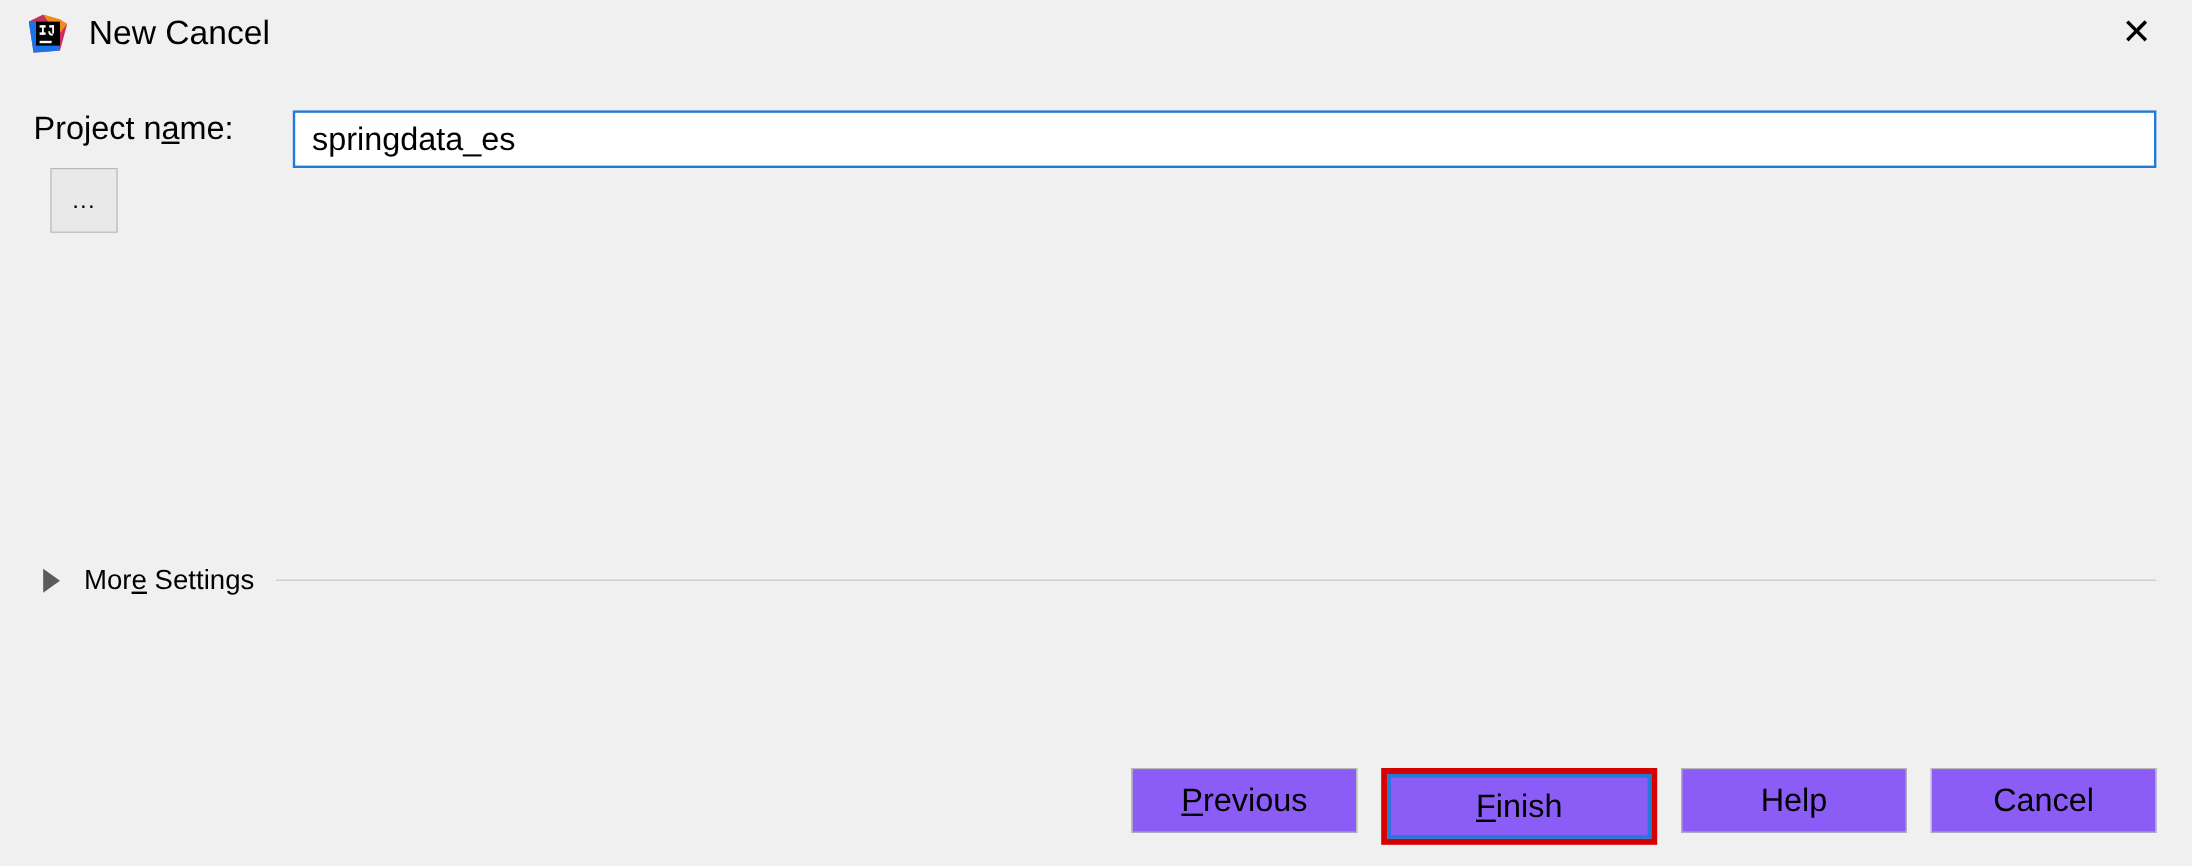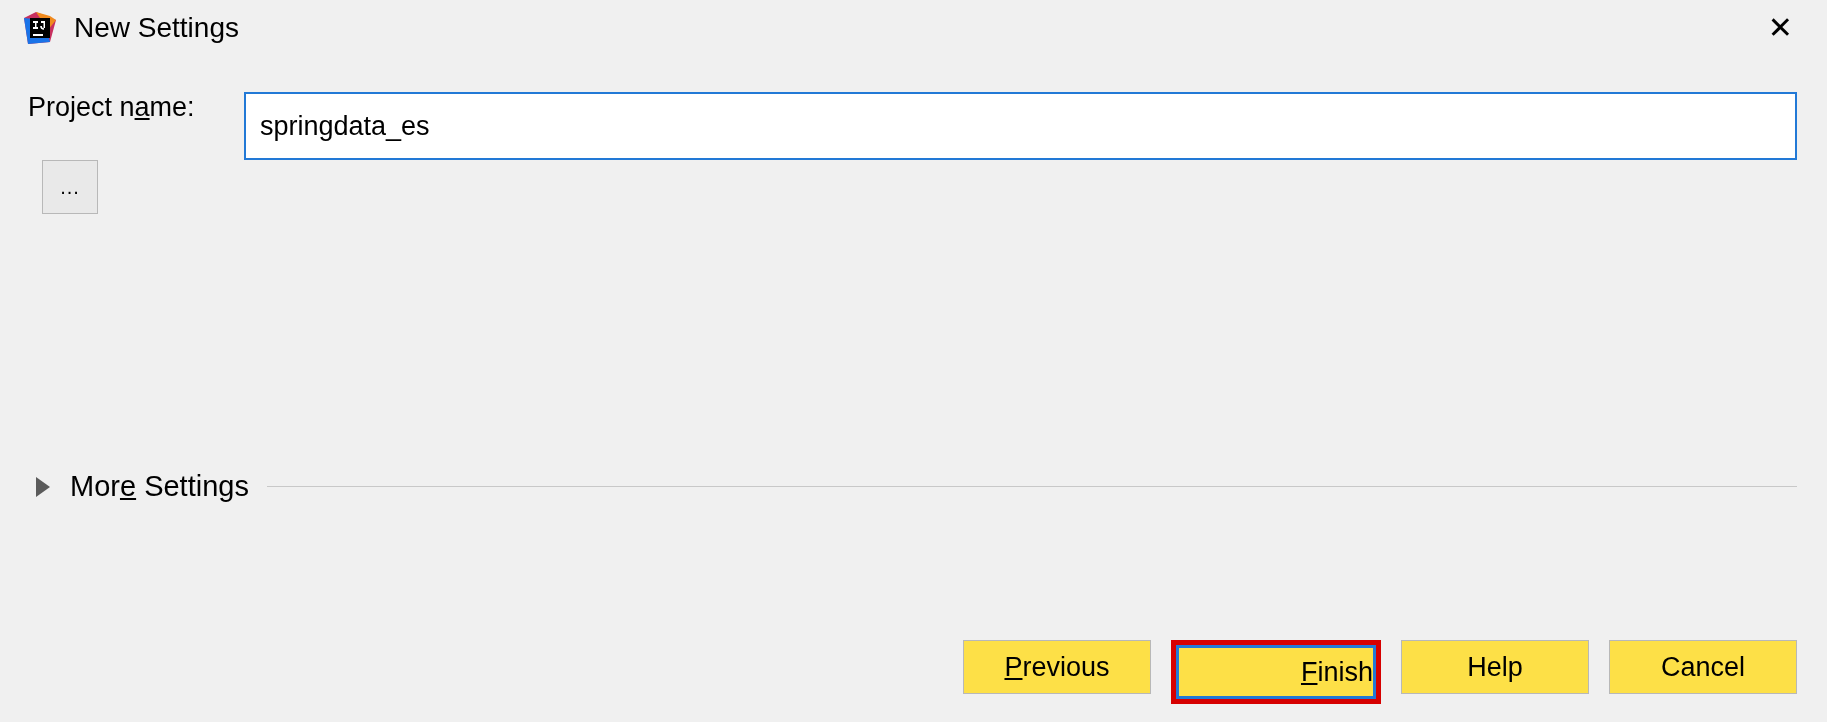--- a/index.html
+++ b/index.html
@@ -53,21 +53,21 @@
   .form-label {
     width: 216px;
     font-size: 27px;
     color: #000;
   }
   .underline-char {
     text-decoration: underline;
   }
   .text-input {
     flex: 1;
-    height: 68px;
+    height: 48px;
     font-size: 27px;
     padding: 4px 14px;
     background: #fff;
     border: 1px solid #c8c8c8;
     outline: none;
     color: #000;
   }
   .text-input.focused {
     border: 2px solid #2279d6;
   }
@@ -97,59 +97,58 @@
   .triangle {
     width: 0;
     height: 0;
     border-top: 10px solid transparent;
     border-bottom: 10px solid transparent;
     border-left: 14px solid #5b5b5b;
     margin-right: 20px;
     cursor: pointer;
   }
   .section-label {
-    font-size: 29px;
+    font-size: 23px;
     color: #000;
     cursor: pointer;
   }
   .section-line {
     flex: 1;
     height: 1px;
     background: #c8c8c8;
     margin-left: 18px;
   }
 
   .button-bar {
     position: absolute;
     right: 30px;
     bottom: 18px;
     display: flex;
     gap: 20px;
   }
   .btn {
     width: 188px;
     height: 54px;
-    background: #fde047;
+    background: #8b5cf6;
     border: 1px solid #b8b8b8;
     font-size: 27px;
     color: #000;
     display: flex;
     align-items: center;
     justify-content: center;
     cursor: pointer;
   }
   .highlight-wrap {
     border: 5px solid #d60000;
     padding: 0;
   }
   .btn-default {
     border: 3px solid #2279d6;
-    width: 200px;
+    width: 220px;
     height: 54px;
-    justify-content: flex-end;
   }
 </style>
 </head>
 <body>
 
 <div class="titlebar">
   <div class="title-left">
     <span class="app-icon">
       <svg viewBox="0 0 32 32" width="32" height="32">
         <polygon points="0,6 12,0 32,8 26,30 4,32" fill="#c7305f"></polygon>
@@ -158,21 +157,21 @@
         <rect x="6" y="6" width="20" height="20" fill="#000"></rect>
         <rect x="9" y="9" width="5" height="2" fill="#fff"></rect>
         <rect x="11" y="9" width="1.5" height="8" fill="#fff"></rect>
         <rect x="9" y="15" width="5" height="2" fill="#fff"></rect>
         <rect x="17" y="9" width="4" height="2" fill="#fff"></rect>
         <rect x="19.5" y="9" width="1.5" height="7" fill="#fff"></rect>
         <path d="M17 14 q0 3 3 3" fill="none" stroke="#fff" stroke-width="1.6"></path>
         <rect x="9" y="22" width="10" height="2" fill="#fff"></rect>
       </svg>
     </span>
-    <span class="title-text">New Settings</span>
+    <span class="title-text">New Cancel</span>
   </div>
   <div class="close-icon">✕</div>
 </div>
 
 <div class="form-area">
 
   <div class="form-row">
     <div class="form-label">
       <span>Project n</span><span class="underline-char">a</span><span>me:</span>
     </div>

